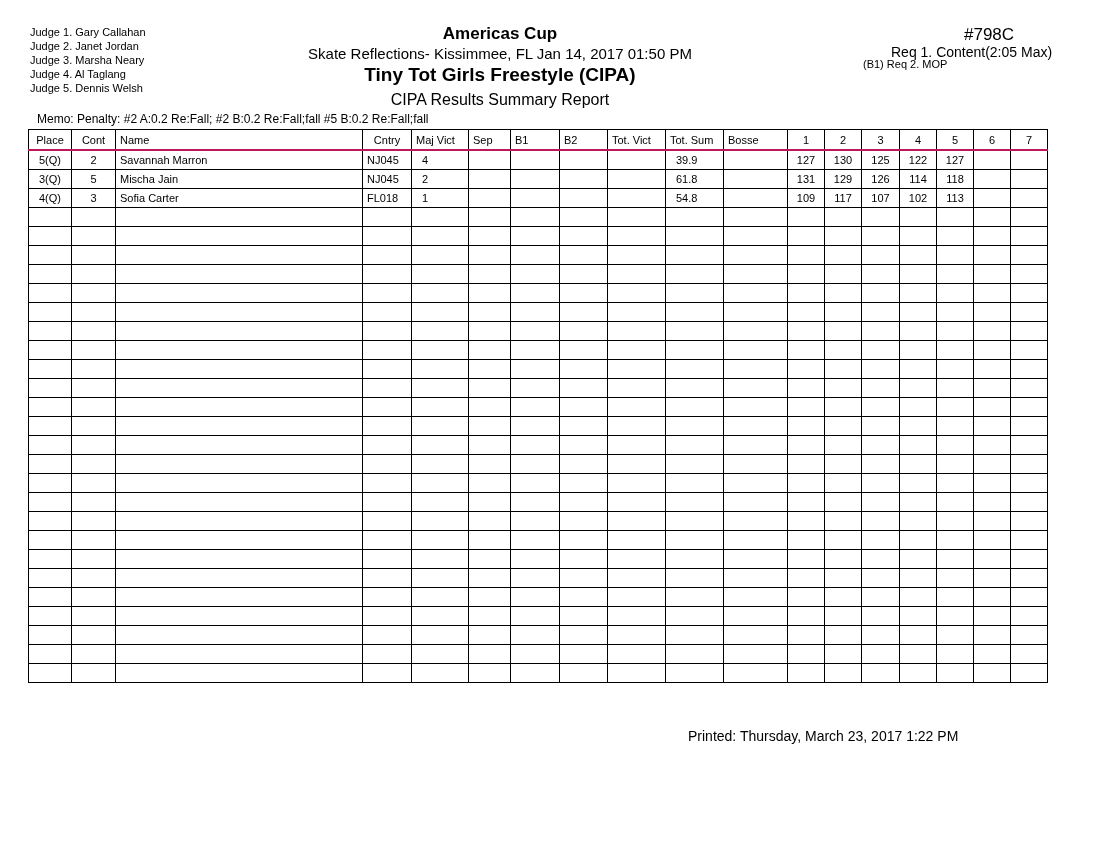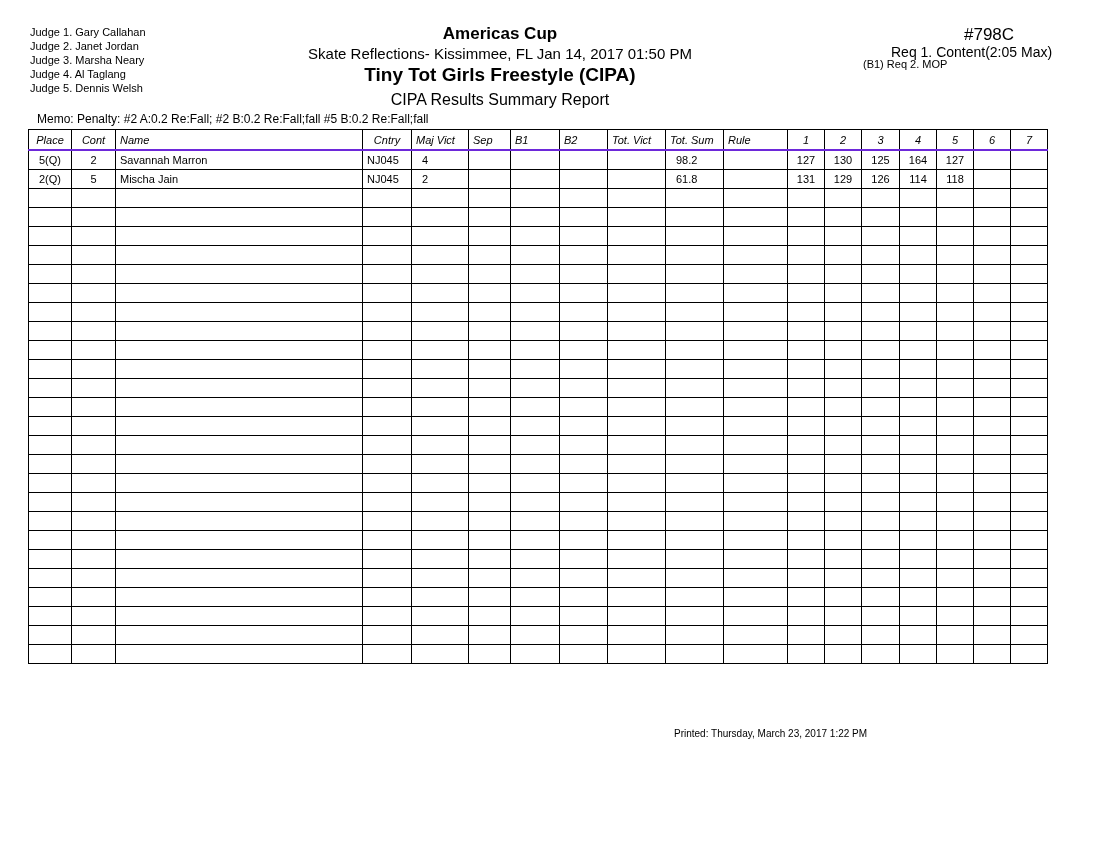--- a/index.html
+++ b/index.html
@@ -14,24 +14,24 @@
   .t3 { top:64px; font-size:19px; font-weight:bold; left:-50px; }
   .t4 { top:91px; font-size:16px; left:-50px; }
   .code { left:964px; top:25px; font-size:17px; font-weight:normal; }
   .req1 { left:891px; top:44px; font-size:14px; }
   .req2 { left:863px; top:58px; font-size:11px; }
   .memo { left:37px; top:112px; font-size:12px; }
   table.grid { position:absolute; left:28px; top:129px; border-collapse:collapse;
                table-layout:fixed; font-size:11px; }
   table.grid td, table.grid th { border:1px solid #000; height:18px; padding:0 0 0 4px;
                overflow:hidden; white-space:nowrap; font-weight:normal; text-align:left; }
-  table.grid th { height:19px; border-bottom:2px solid #6d28d9;font-style:italic; }
+  table.grid th { height:19px; border-bottom:2px solid #be185d; }
   table.grid .c { text-align:center; padding:0; }
   table.grid .ind { padding-left:10px; }
-  .printed { left:674px; top:728px; font-size:10px; }
+  .printed { left:688px; top:728px; font-size:14px; }
 </style>
 </head>
 <body>
 
 <div class="abs judges">
   <div>Judge  1.  Gary Callahan</div>
   <div>Judge  2.  Janet Jordan</div>
   <div>Judge  3.  Marsha Neary</div>
   <div>Judge  4.  Al Taglang</div>
   <div>Judge  5.  Dennis Welsh</div>
@@ -74,68 +74,88 @@
       <th class="c">Place</th>
       <th class="c">Cont</th>
       <th>Name</th>
       <th class="c">Cntry</th>
       <th>Maj Vict</th>
       <th>Sep</th>
       <th>B1</th>
       <th>B2</th>
       <th>Tot. Vict</th>
       <th>Tot. Sum</th>
-      <th>Rule</th>
+      <th>Bosse</th>
       <th class="c">1</th>
       <th class="c">2</th>
       <th class="c">3</th>
       <th class="c">4</th>
       <th class="c">5</th>
       <th class="c">6</th>
       <th class="c">7</th>
     </tr>
   </thead>
   <tbody id="tbody">
       <tr>
         <td class="c">5(Q)</td>
         <td class="c">2</td>
         <td>Savannah Marron</td>
         <td>NJ045</td>
         <td class="ind">4</td>
         <td></td>
         <td></td>
         <td></td>
         <td></td>
-        <td class="ind">98.2</td>
+        <td class="ind">39.9</td>
         <td></td>
         <td class="c">127</td>
         <td class="c">130</td>
         <td class="c">125</td>
-        <td class="c">164</td>
+        <td class="c">122</td>
         <td class="c">127</td>
         <td class="c"></td>
         <td class="c"></td>
       </tr>
       <tr>
-        <td class="c">2(Q)</td>
+        <td class="c">3(Q)</td>
         <td class="c">5</td>
         <td>Mischa Jain</td>
         <td>NJ045</td>
         <td class="ind">2</td>
         <td></td>
         <td></td>
         <td></td>
         <td></td>
         <td class="ind">61.8</td>
         <td></td>
         <td class="c">131</td>
         <td class="c">129</td>
         <td class="c">126</td>
         <td class="c">114</td>
         <td class="c">118</td>
+        <td class="c"></td>
+        <td class="c"></td>
+      </tr>
+      <tr>
+        <td class="c">4(Q)</td>
+        <td class="c">3</td>
+        <td>Sofia Carter</td>
+        <td>FL018</td>
+        <td class="ind">1</td>
+        <td></td>
+        <td></td>
+        <td></td>
+        <td></td>
+        <td class="ind">54.8</td>
+        <td></td>
+        <td class="c">109</td>
+        <td class="c">117</td>
+        <td class="c">107</td>
+        <td class="c">102</td>
+        <td class="c">113</td>
         <td class="c"></td>
         <td class="c"></td>
       </tr>
       <tr>
         <td class="c"></td>
         <td class="c"></td>
         <td></td>
         <td></td>
         <td class="ind"></td>
         <td></td>

